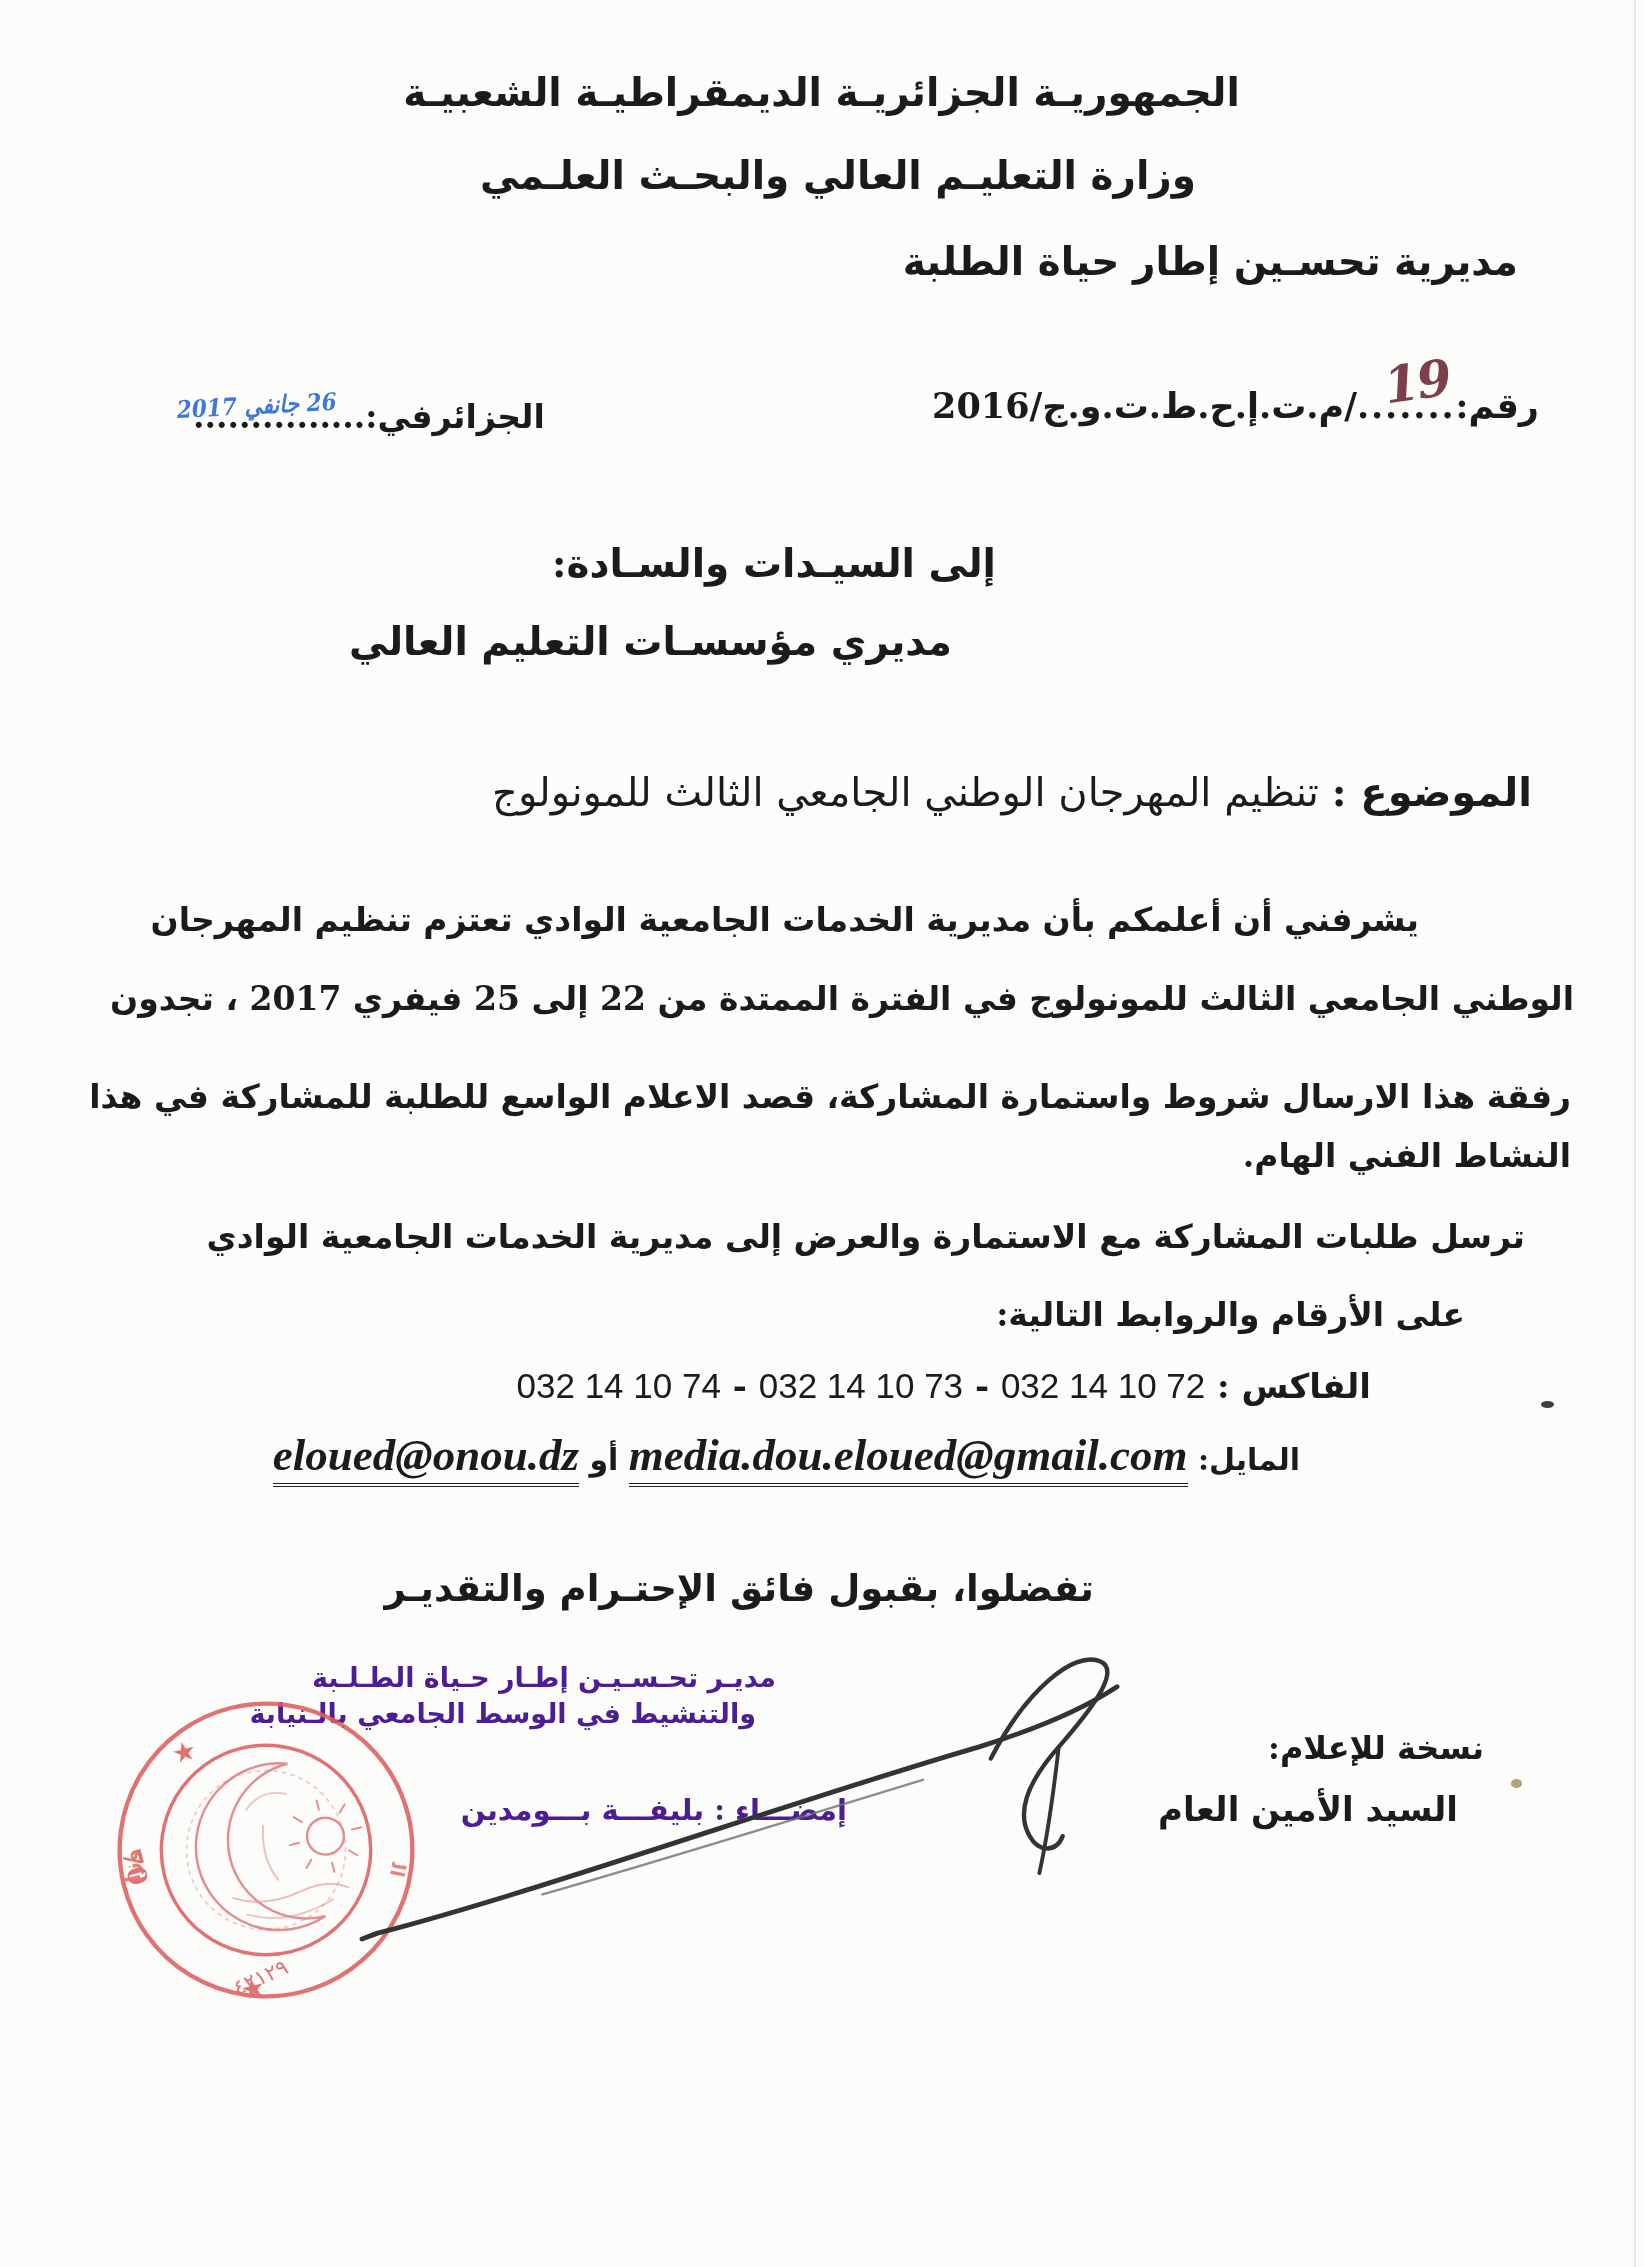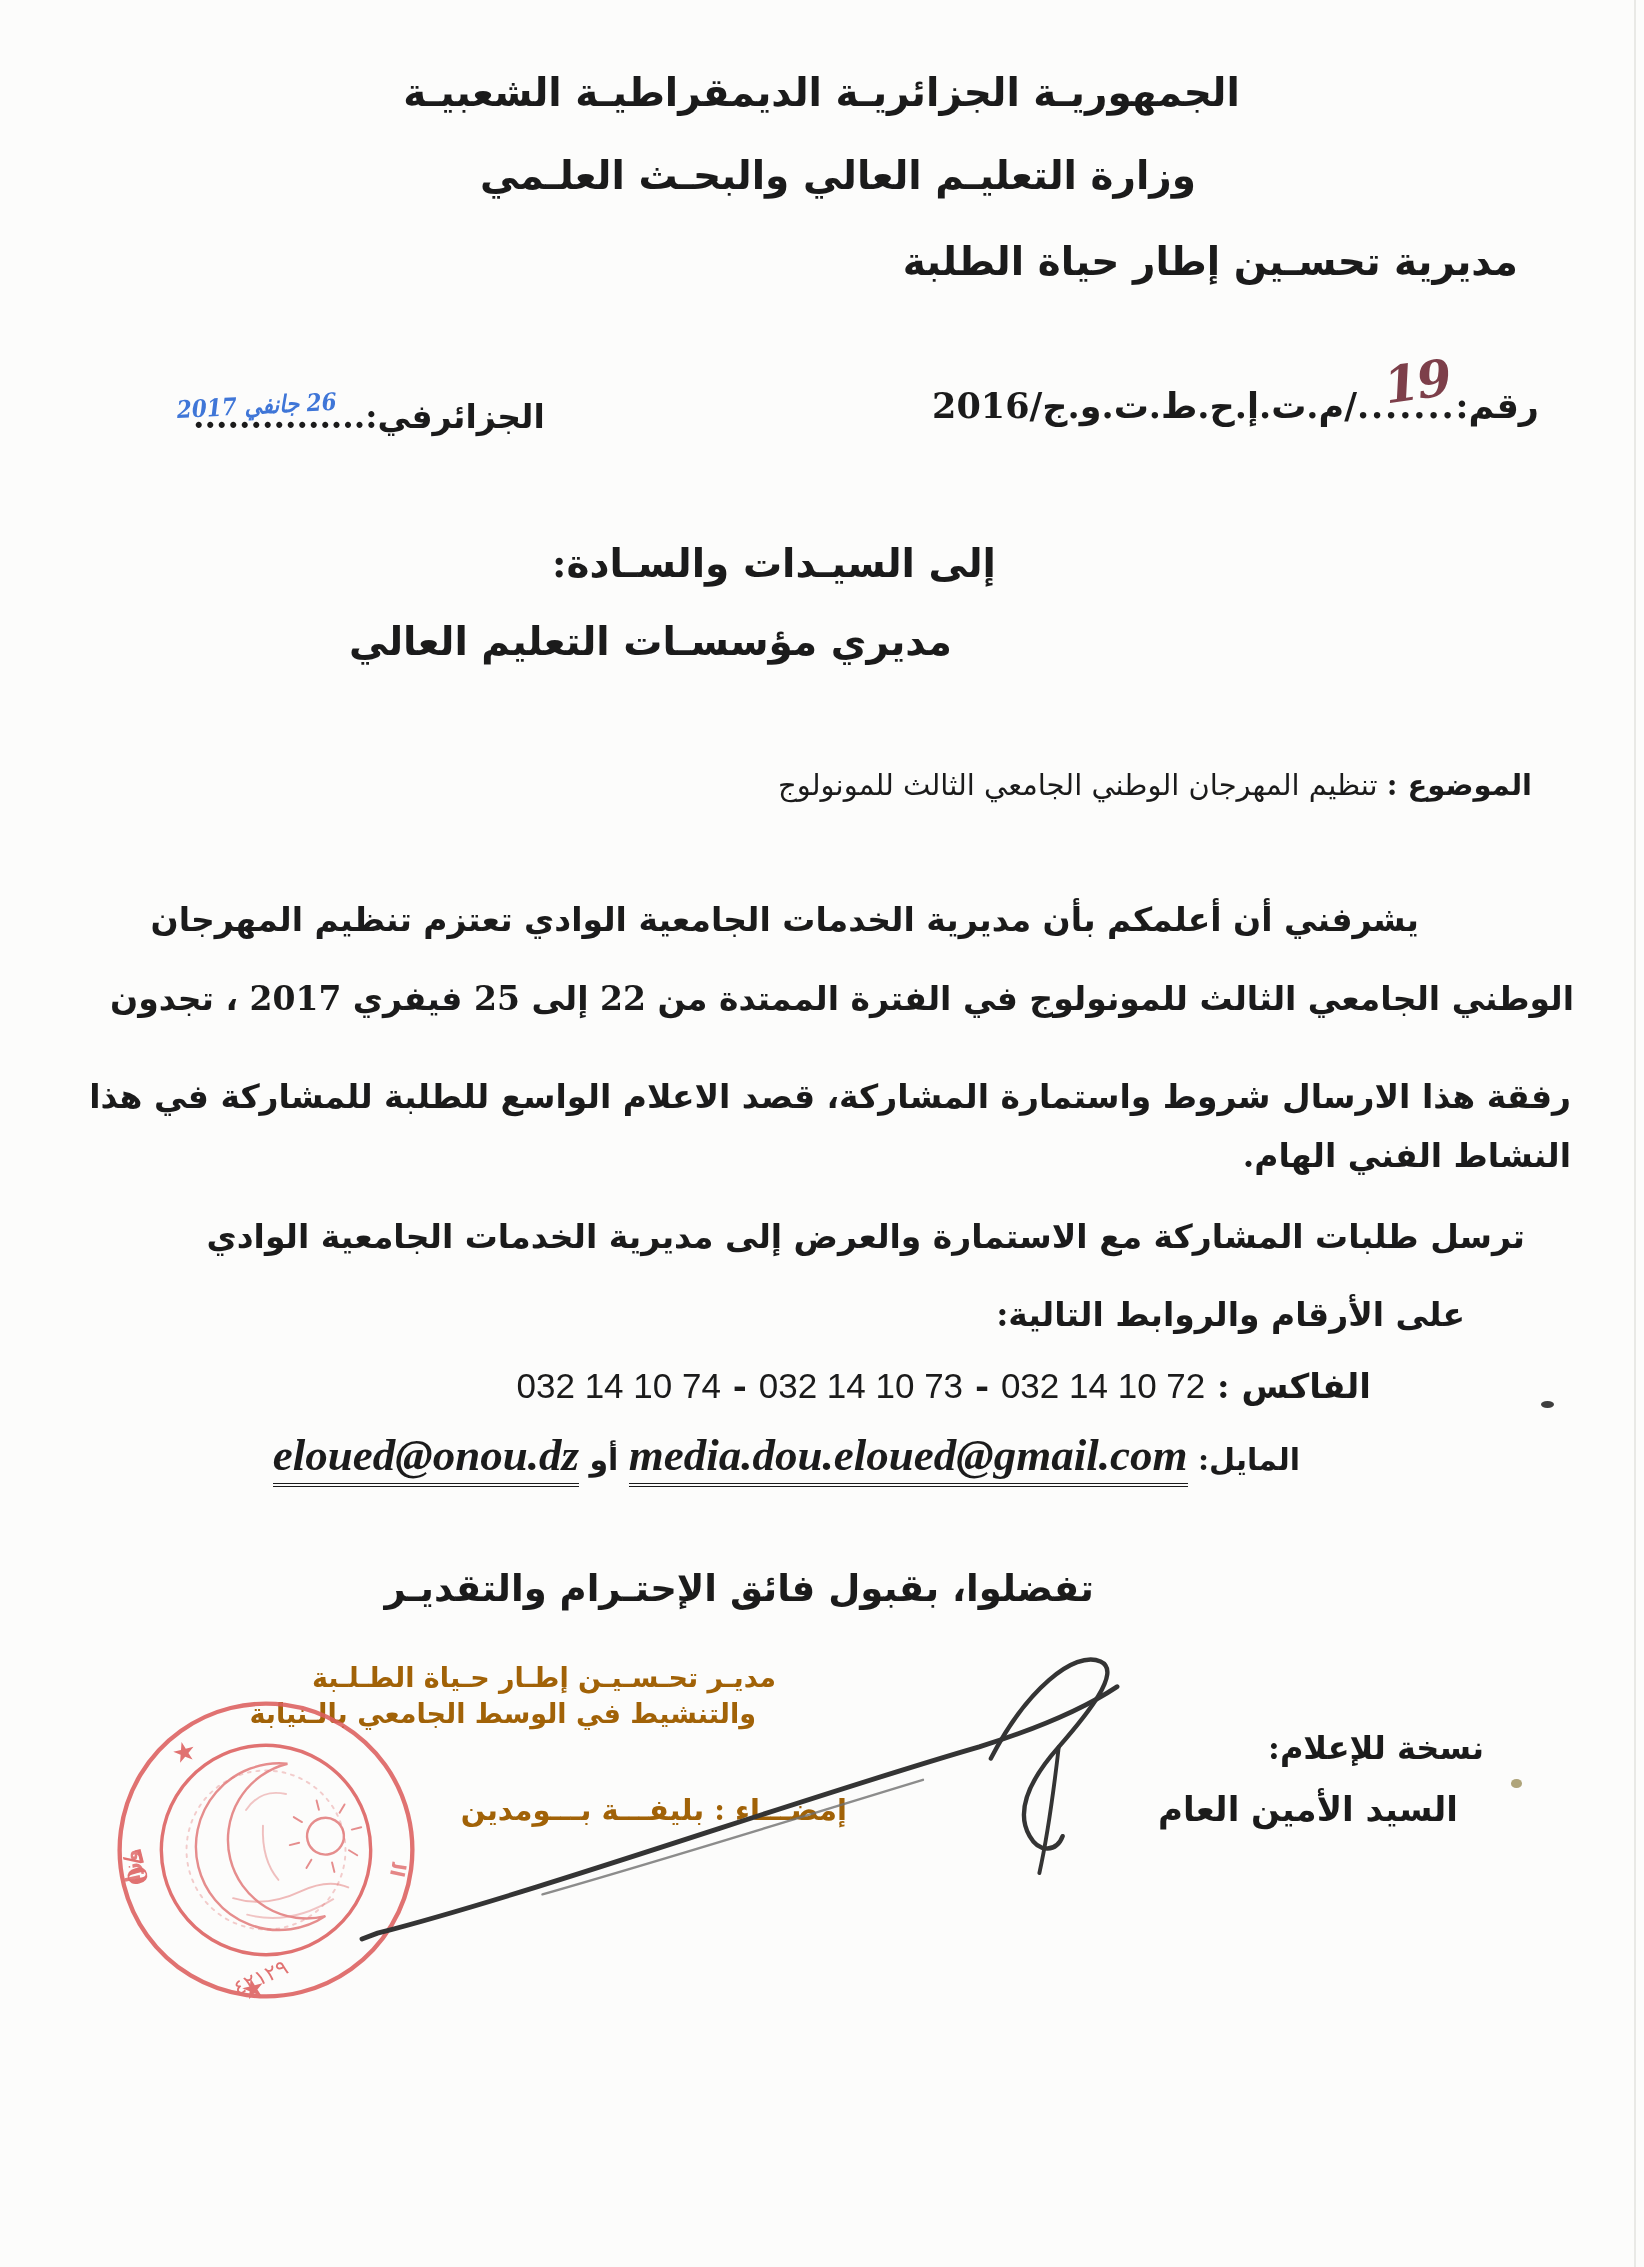--- a/index.html
+++ b/index.html
@@ -27,33 +27,33 @@
     transform:rotate(-8deg);letter-spacing:-1.9px;
   }
   .dateline{font-size:33px;font-weight:700;}
   .hand-date{
     position:absolute;left:-17.5px;top:-1.9px;
     color:#2f6bd5;font-size:24px;font-weight:700;font-style:italic;
     transform:rotate(-3deg) scaleX(.9);transform-origin:left top;
     letter-spacing:0px;opacity:.92;
   }
   .addr{font-size:39px;font-weight:700;}
-  .subj{font-size:29px;}
+  .subj{font-size:40px;}
   .subj .lbl{font-weight:800;}
   .bodyline{font-size:33px;font-weight:600;}
   .faxline{font-size:34px;font-weight:600;}
   .ltr{direction:ltr;unicode-bidi:isolate;display:inline-block;}
   .faxnum{font-family:"Liberation Sans","DejaVu Sans",sans-serif;font-weight:500;font-size:35px;letter-spacing:0px;}
   .emailline{font-size:30px;font-weight:700;}
   .email{
     font-family:"Liberation Serif","DejaVu Serif",serif;font-size:45px;font-weight:700;
     border-bottom:4.9px double #1b1b1b;padding-bottom:1px;font-style:italic;
   }
   .closing{font-size:37px;font-weight:800;}
-  .redtxt{color:#a16207;font-weight:700;}
+  .redtxt{color:#4c1d95;font-weight:700;}
   .sigtitle{font-size:27px;}
   .signedby{font-size:29px;letter-spacing:1px;}
   .copyblk1{font-size:32px;font-weight:600;}
   .copyblk2{font-size:34px;font-weight:700;}
   .overlay-svg{position:absolute;left:0;top:0;pointer-events:none;}
   .speck1{position:absolute;left:1542px;top:1401px;width:12.6px;height:6.8px;background:#242424;border-radius:50%;opacity:.88;}
   .speck2{position:absolute;left:1512px;top:1779px;width:10.7px;height:8.7px;background:#9b8d5a;border-radius:50%;opacity:.8;}
   .scan-edge{position:absolute;right:7.8px;top:0;width:1.9px;height:100%;background:#d9d9d6;opacity:.55;}
 </style>
 </head>

